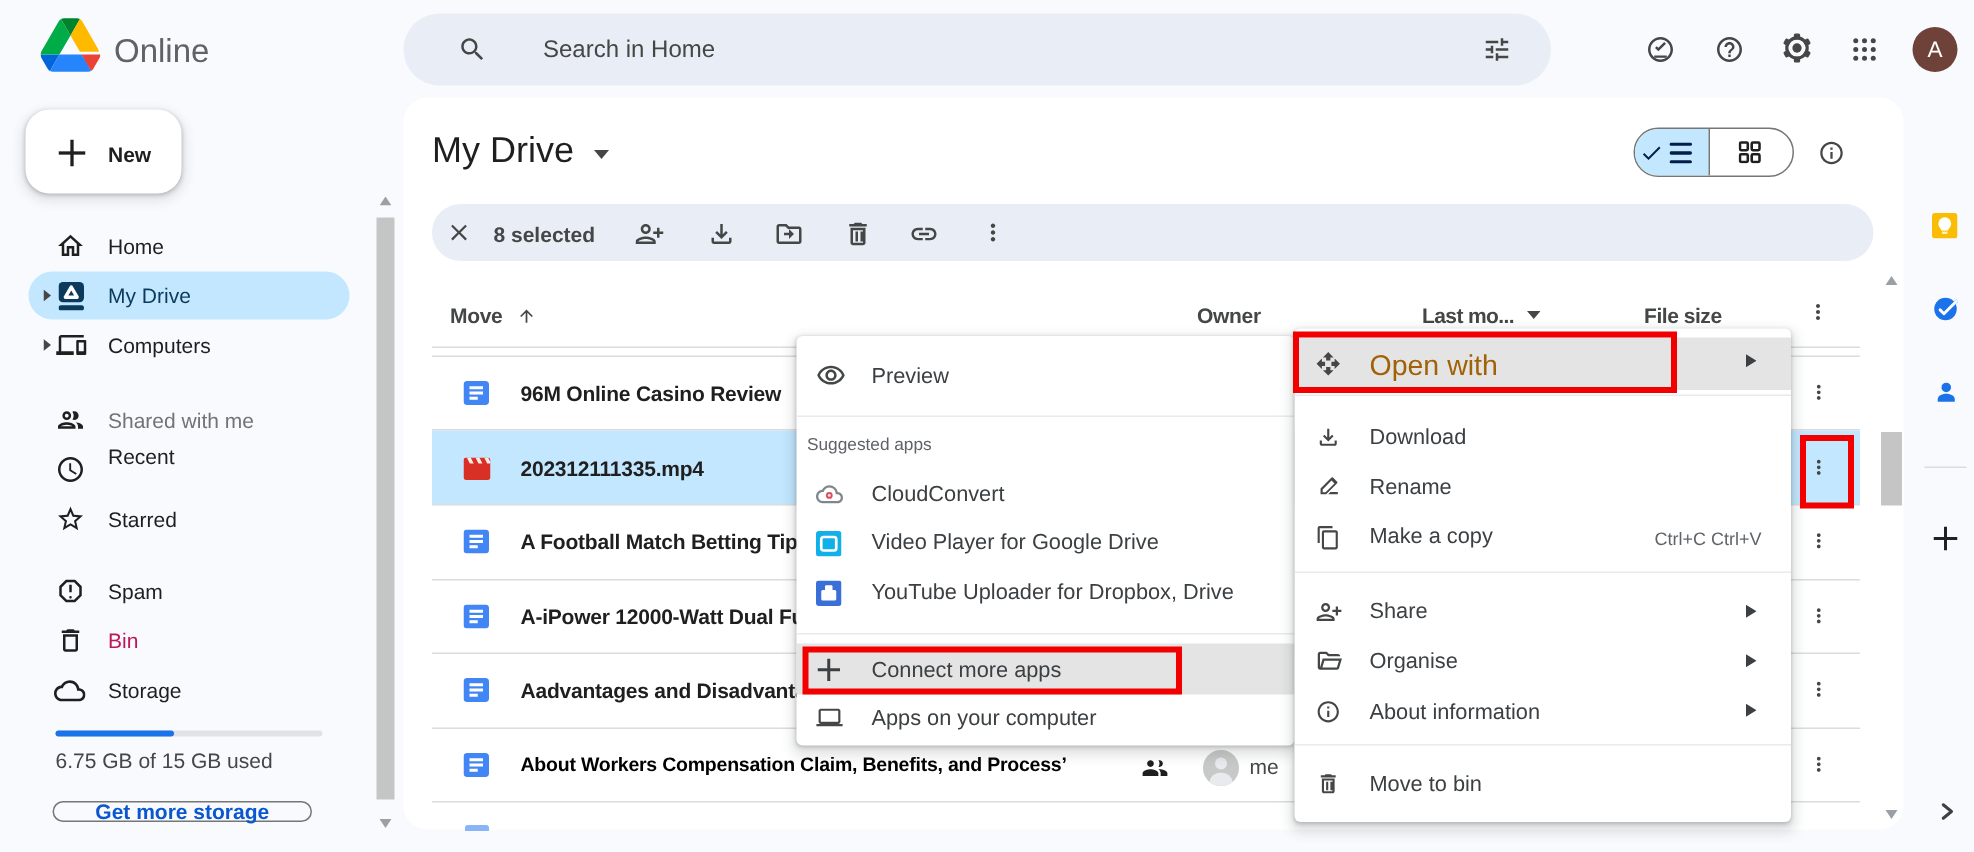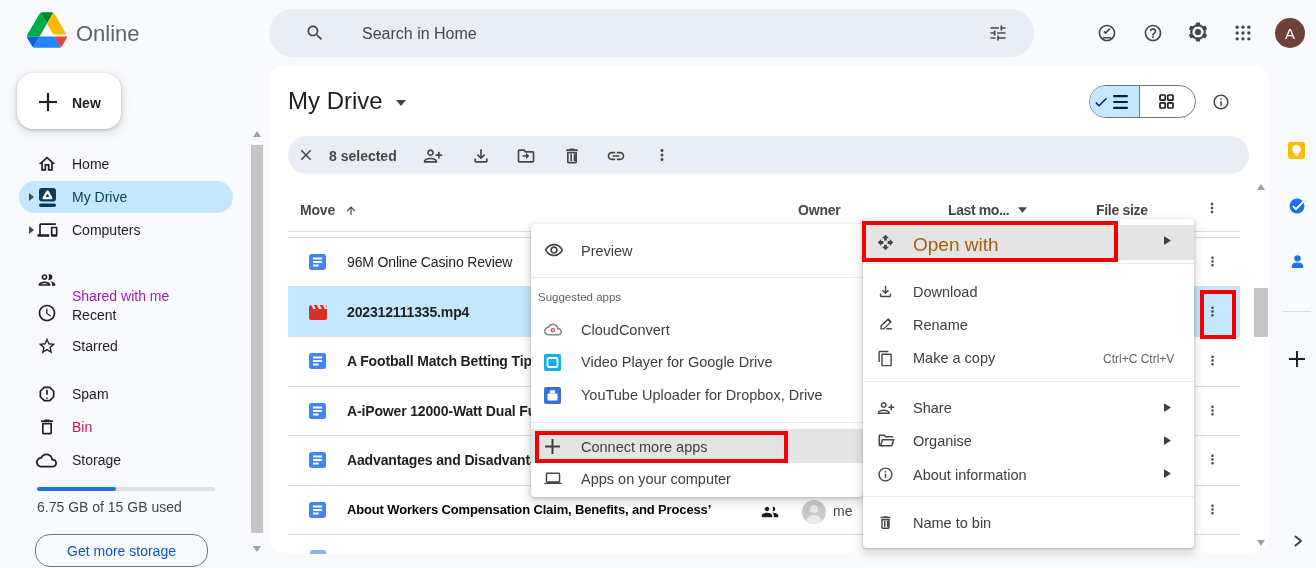--- a/index.html
+++ b/index.html
@@ -132,28 +132,28 @@
       <path d="M4 6h18V4H4c-1.1 0-2 .9-2 2v11H0v3h14v-3H4V6zm19 2h-6c-.55 0-1 .45-1 1v10c0 .55.45 1 1 1h6c.55 0 1-.45 1-1V9c0-.55-.45-1-1-1zm-1 9h-4v-7h4v7z"></path>
     </svg>
 </div>
 <div class="abs" style="left:72px;top:222px;font-size:14px;color:#1f1f1f;">Computers</div>
 
 <div class="abs" style="left:37px;top:270px;">
 <svg width="20" height="20" viewBox="0 0 24 24" fill="#1f1f1f">
       <path d="M9 13.75c-2.34 0-7 1.17-7 3.5V19h14v-1.75c0-2.33-4.66-3.5-7-3.5zM4.34 17c.84-.58 2.87-1.25 4.66-1.25s3.82.67 4.66 1.25H4.34zM9 12c1.93 0 3.5-1.57 3.5-3.5S10.93 5 9 5 5.5 6.57 5.5 8.5 7.07 12 9 12zm0-5c.83 0 1.5.67 1.5 1.5S9.83 10 9 10s-1.5-.67-1.5-1.5S8.17 7 9 7zm7.04 6.81c1.16.84 1.96 1.96 1.96 3.44V19h4v-1.75c0-2.02-3.5-3.17-5.96-3.44zM15 12c1.93 0 3.5-1.57 3.5-3.5S16.93 5 15 5c-.54 0-1.04.13-1.5.35.63.89 1 1.98 1 3.15s-.37 2.26-1 3.15c.46.22.96.35 1.5.35z"></path>
     </svg>
 </div>
-<div class="abs" style="left:72px;top:288px;font-size:14px;color:#a21caf;">Shared with me</div>
+<div class="abs" style="left:72px;top:272px;font-size:14px;color:#737373;">Shared with me</div>
 
 <div class="abs" style="left:37px;top:303px;">
 <svg width="20" height="20" viewBox="0 0 24 24" fill="#1f1f1f">
       <path d="M11.99 2C6.47 2 2 6.48 2 12s4.47 10 9.99 10C17.52 22 22 17.52 22 12S17.52 2 11.99 2zM12 20c-4.42 0-8-3.58-8-8s3.58-8 8-8 8 3.58 8 8-3.58 8-8 8zm.5-13H11v6l5.25 3.15.75-1.23-4.5-2.67z"></path>
     </svg>
 </div>
-<div class="abs" style="left:72px;top:307px;font-size:14px;color:#1f1f1f;">Recent</div>
+<div class="abs" style="left:72px;top:296px;font-size:14px;color:#1f1f1f;">Recent</div>
 
 <div class="abs" style="left:37px;top:336px;">
 <svg width="20" height="20" viewBox="0 0 24 24" fill="#1f1f1f">
       <path d="M22 9.24l-7.19-.62L12 2 9.19 8.63 2 9.24l5.46 4.73L5.82 21 12 17.27 18.18 21l-1.63-7.03L22 9.24zM12 15.4l-3.76 2.27 1-4.28-3.32-2.88 4.38-.38L12 6.1l1.71 4.04 4.38.38-3.32 2.88 1 4.28L12 15.4z"></path>
     </svg>
 </div>
 <div class="abs" style="left:72px;top:338px;font-size:14px;color:#1f1f1f;">Starred</div>
 
 <div class="abs" style="left:37px;top:384px;">
 <svg width="20" height="20" viewBox="0 0 24 24" fill="#1f1f1f">
@@ -173,21 +173,21 @@
 <svg width="21" height="19" viewBox="0 0 24 20" fill="#1f1f1f">
       <path d="M19.35 8.04C18.67 4.59 15.64 2 12 2 9.11 2 6.6 3.64 5.35 6.04 2.34 6.36 0 8.91 0 12c0 3.31 2.69 6 6 6h13c2.76 0 5-2.24 5-5 0-2.64-2.05-4.78-4.65-4.96zM19 16H6c-2.21 0-4-1.79-4-4s1.79-4 4-4h.71C7.37 5.69 9.48 4 12 4c3.04 0 5.5 2.46 5.5 5.5v.5H19c1.66 0 3 1.34 3 3s-1.34 3-3 3z"></path>
     </svg>
 </div>
 <div class="abs" style="left:72px;top:452px;font-size:14px;color:#1f1f1f;">Storage</div>
 
 <div class="abs" style="left:37px;top:487px;width:178px;height:4px;border-radius:2px;background:#dfe3e8;"></div>
 <div class="abs" style="left:37px;top:487px;width:79px;height:4px;border-radius:2px;background:#1a73e8;"></div>
 <div class="abs" style="left:37px;top:499px;font-size:14px;color:#444746;">6.75 GB of 15 GB used</div>
 
-<div class="abs" style="left:35px;top:534px;width:173px;height:33px;border-radius:15px;border:1px solid #747775;background:#F8FAFD;color:#0b57d0;font-size:14px;font-weight:400;display:flex;align-items:center;justify-content:center;">Get more storage</div>
+<div class="abs" style="left:35px;top:534px;width:173px;height:14px;border-radius:15px;border:1px solid #747775;background:#F8FAFD;color:#0b57d0;font-size:14px;font-weight:700;display:flex;align-items:center;justify-content:center;">Get more storage</div>
 
 <div class="abs" style="left:251px;top:145px;width:12px;height:388px;background:#c5c5c5;"></div>
 <div class="abs" style="left:253px;top:131px;">
     <svg width="8" height="6" viewBox="0 0 8 6" fill="#9aa0a6">
       <path d="M4 0l4 6H0z"></path>
     </svg>
   </div>
 <div class="abs" style="left:253px;top:546px;">
     <svg width="8" height="6" viewBox="0 0 8 6" fill="#9aa0a6">
       <path d="M4 6l4-6H0z"></path>
@@ -305,21 +305,21 @@
 <div class="abs" style="left:288px;top:534px;width:952px;height:1px;background:#dadce0;"></div>
 
 <div class="abs" style="left:309px;top:254px;">
 <svg width="17" height="16" viewBox="0 0 17 16">
       <rect width="17" height="16" rx="2.5" fill="#4285F4"></rect>
       <rect x="4" y="3.5" width="9" height="2" fill="#fff"></rect>
       <rect x="4" y="7" width="9" height="2" fill="#fff"></rect>
       <rect x="4" y="10.5" width="5.5" height="2" fill="#fff"></rect>
     </svg>
 </div>
-<div class="abs" style="left:347px;top:254px;font-size:14px;color:#1f1f1f;font-weight:400;letter-spacing:-0.15px;">96M Online Casino Review</div>
+<div class="abs" style="left:347px;top:254px;font-size:14px;color:#1f1f1f;font-weight:700;letter-spacing:-0.15px;">96M Online Casino Review</div>
 <div class="abs" style="left:1205px;top:254px;">
     <svg width="15" height="15" viewBox="0 0 24 24" fill="#444746">
       <path d="M12 8c1.1 0 2-.9 2-2s-.9-2-2-2-2 .9-2 2 .9 2 2 2zm0 2c-1.1 0-2 .9-2 2s.9 2 2 2 2-.9 2-2-.9-2-2-2zm0 6c-1.1 0-2 .9-2 2s.9 2 2 2 2-.9 2-2-.9-2-2-2z"></path>
     </svg>
   </div>
 
 <div class="abs" style="left:309px;top:305px;">
 <svg width="18" height="15" viewBox="0 0 18 15">
       <rect width="18" height="15" rx="2" fill="#d93025"></rect>
       <path d="M2.2 0h2.6l2 4H4.2zM8 0h2.6l2 4H10zM13.8 0h2.6l1.6 3.2V4h-2.2z" fill="#fff" opacity="0.9"></path>
@@ -549,21 +549,21 @@
     </svg>
   </div>
 
 <div class="abs" style="left:863px;top:496px;width:331px;height:1px;background:#e8eaed;"></div>
 
 <div class="abs" style="left:877px;top:514px;">
 <svg width="17" height="17" viewBox="0 0 24 24" fill="#444746">
       <path d="M16 9v10H8V9h8m-1.5-6h-5l-1 1H5v2h14V4h-3.5l-1-1zM18 7H6v12c0 1.1.9 2 2 2h8c1.1 0 2-.9 2-2V7zm-8 3h2v8h-2zm4 0h2v8h-2z"></path>
     </svg>
 </div>
-<div class="abs" style="left:913px;top:515px;font-size:14.5px;color:#3c4043;">Name to bin</div>
+<div class="abs" style="left:913px;top:515px;font-size:14.5px;color:#3c4043;">Move to bin</div>
 
 <div class="abs" style="left:862px;top:221px;width:256px;height:41px;border:4px solid #f20000;"></div>
 <div class="abs" style="left:535px;top:431px;width:253px;height:32px;border:4px solid #f20000;"></div>
 <div class="abs" style="left:1200px;top:290px;width:36px;height:49px;border:4px solid #f20000;"></div>
 
 <div class="abs" style="left:1288px;top:97px;margin-left:44px;">
 <svg width="18" height="18" viewBox="0 0 18 18">
  <defs>
         <clipPath id="calclip">
           <rect x="0" y="0" width="18" height="18" rx="2.6"></rect>

